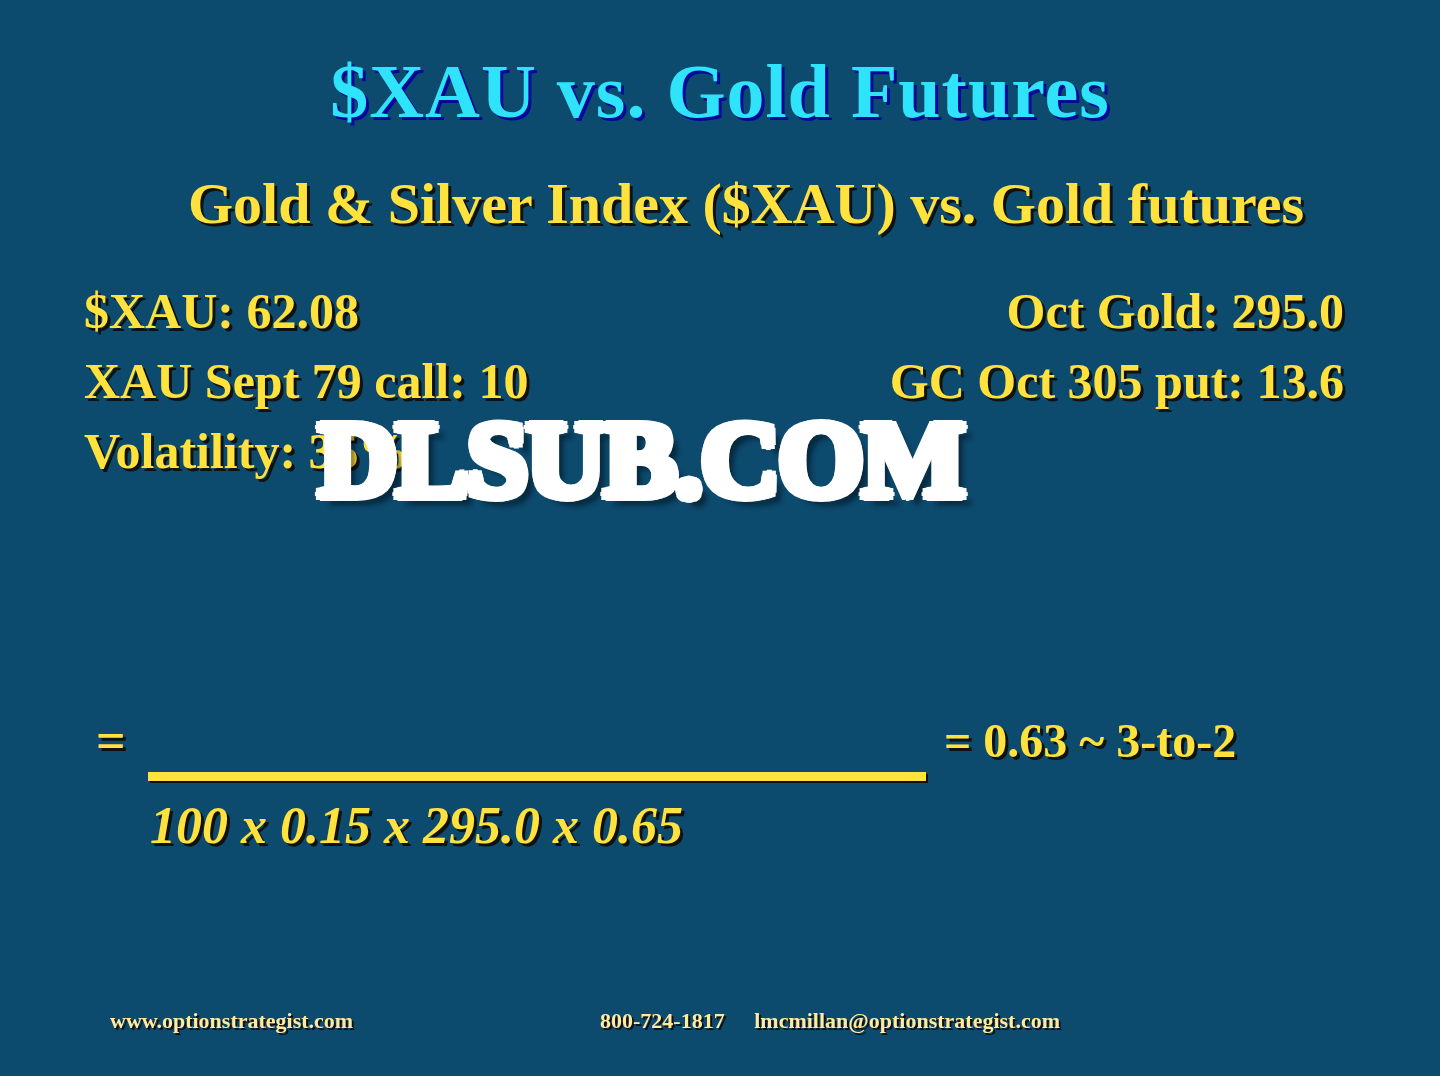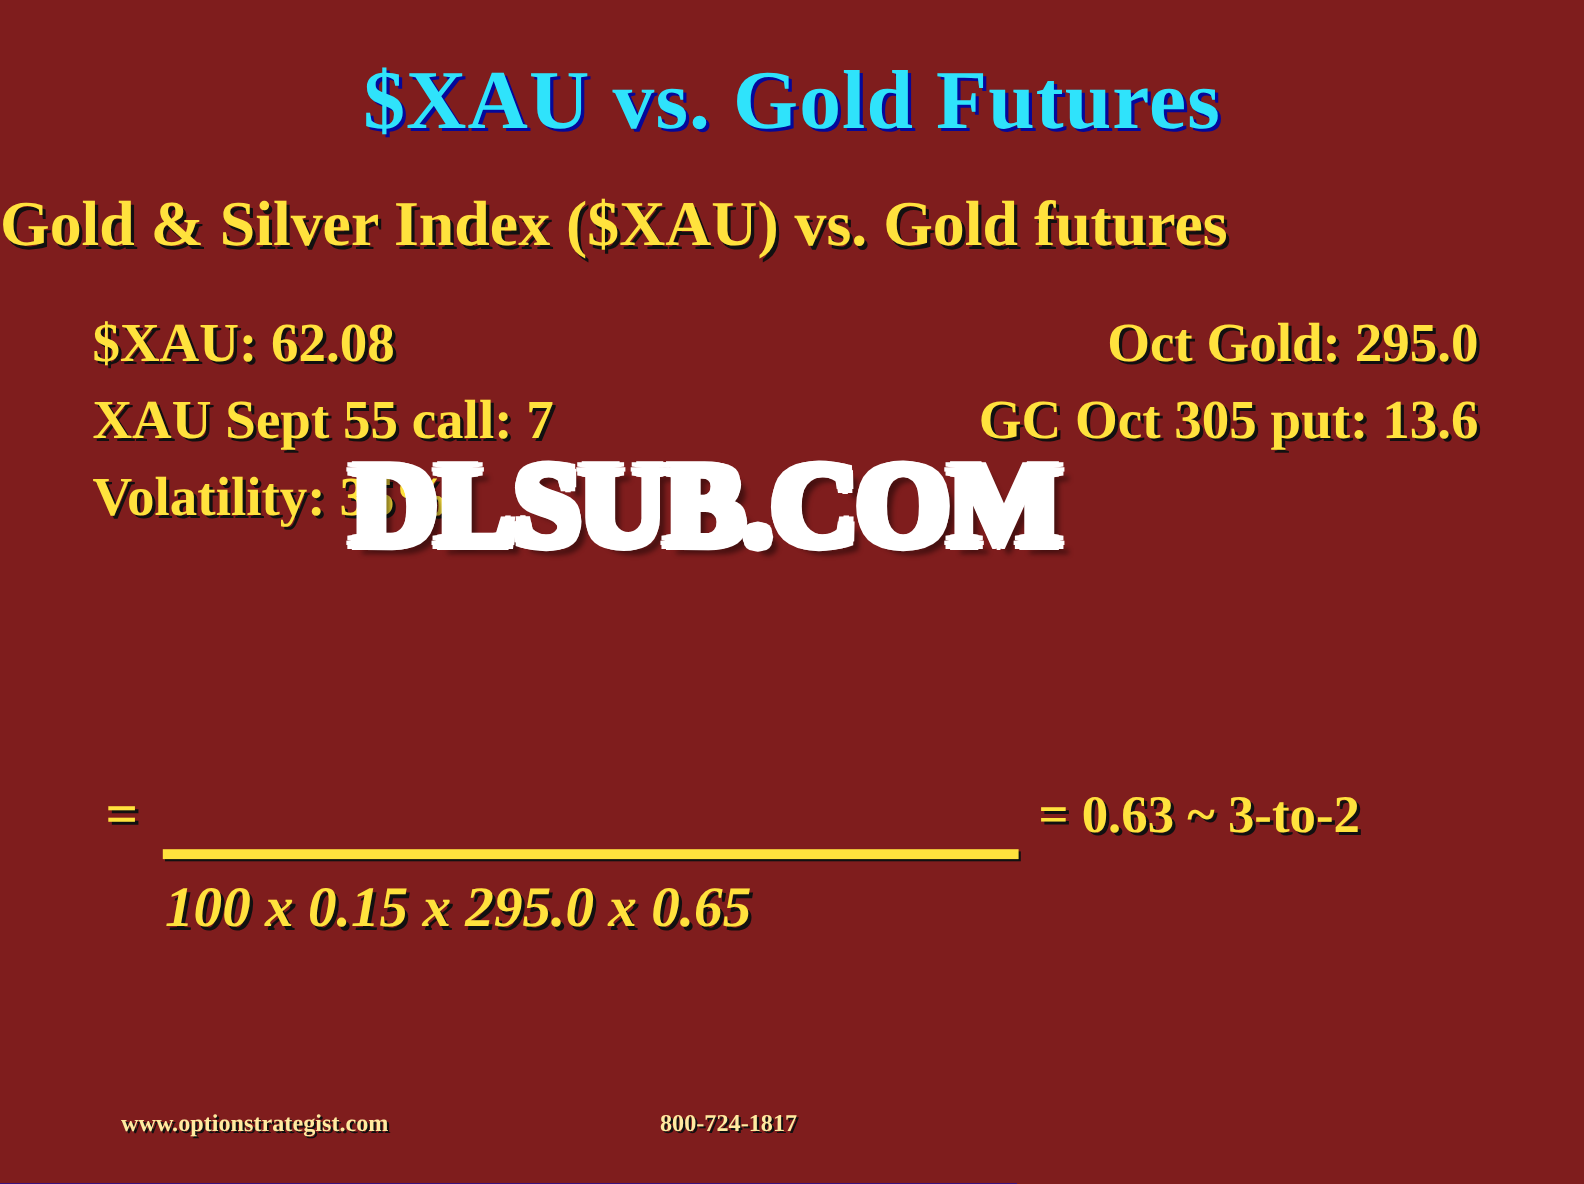--- a/index.html
+++ b/index.html
@@ -4,21 +4,21 @@
 <style>
   html, body {
     margin: 0;
     padding: 0;
     background: #0a0fc6;
   }
   #slide {
     position: relative;
     width: 1440px;
     height: 1076px;
-    background: #7f1d1d;
+    background: #0c4a6e;
     overflow: hidden;
     font-family: "Liberation Serif", "DejaVu Serif", serif;
     -webkit-font-smoothing: none;
   }
 
   
   .title {
     position: absolute;
     top: 48px;
     left: 0;
@@ -31,21 +31,21 @@
     text-shadow: 3px 3px 0 #05089a;
     white-space: nowrap;
   }
 
   
   .subtitle {
     position: absolute;
     top: 170px;
     left: 0;
     width: 1304px;
-    text-align: left;
+    text-align: right;
     font-size: 58px;
     font-weight: bold;
     color: #ffe23d;
     text-shadow: 3px 3px 0 #111111;
     white-space: nowrap;
   }
 
   
   .datablock {
     position: absolute;
@@ -215,40 +215,41 @@
   <div class="subtitle">Gold &amp; Silver Index ($XAU) vs. Gold futures</div>
 
   <div class="datablock">
 
     <div class="datarow r1">
       <div class="cell left">$XAU:  62.08</div>
       <div class="cell right">Oct Gold: 295.0</div>
     </div>
 
     <div class="datarow r2">
-      <div class="cell left">XAU Sept 55 call: 7</div>
+      <div class="cell left">XAU Sept 79 call: 10</div>
       <div class="cell right">GC Oct 305 put: 13.6</div>
     </div>
 
     <div class="datarow r3">
       <div class="cell left">Volatility:  35%</div>
     </div>
 
   </div>
 
   <div class="formula">
     <div class="eq-lead">=</div>
     <div class="fracbar"></div>
     <div class="denominator">100   x   0.15   x   295.0   x   0.65</div>
     <div class="result">= 0.63 ~ 3-to-2</div>
   </div>
 
   <div class="footer">
     <span class="f-site">www.optionstrategist.com</span>
     <span class="f-phone">800-724-1817</span>
+    <span class="f-mail">lmcmillan@optionstrategist.com</span>
   </div>
 
   <div class="wm wm1">
     <span class="wm-inner">DLSUB.COM</span>
   </div>
 
 
 </div>
 
 </body></html>

